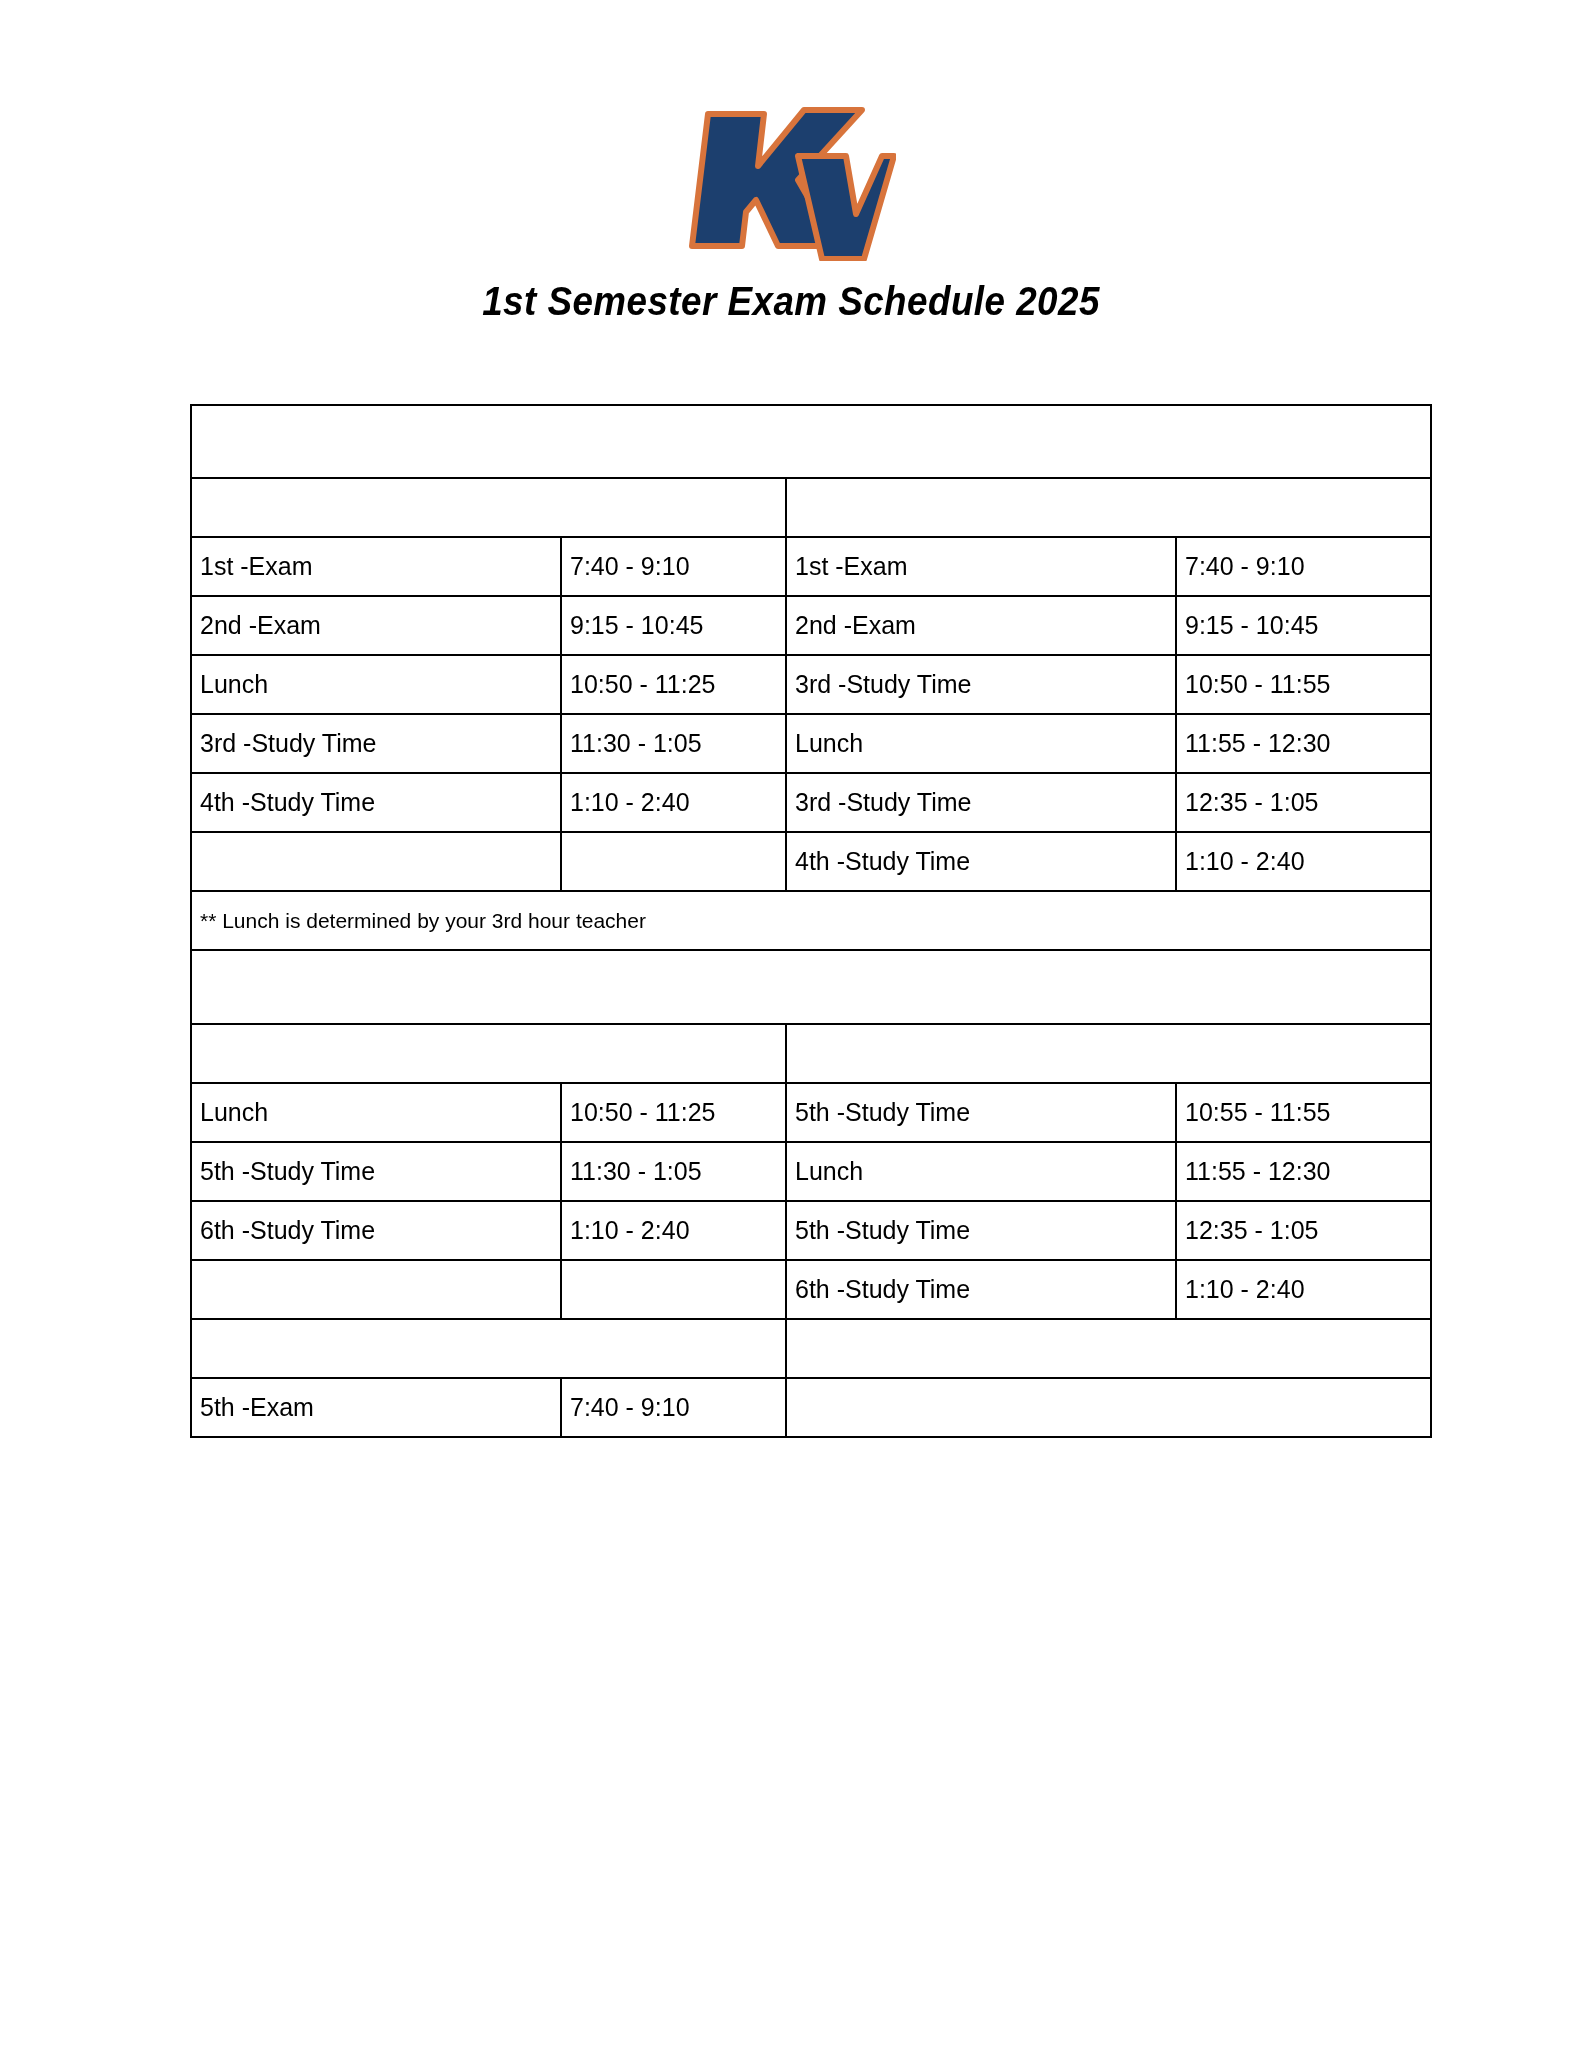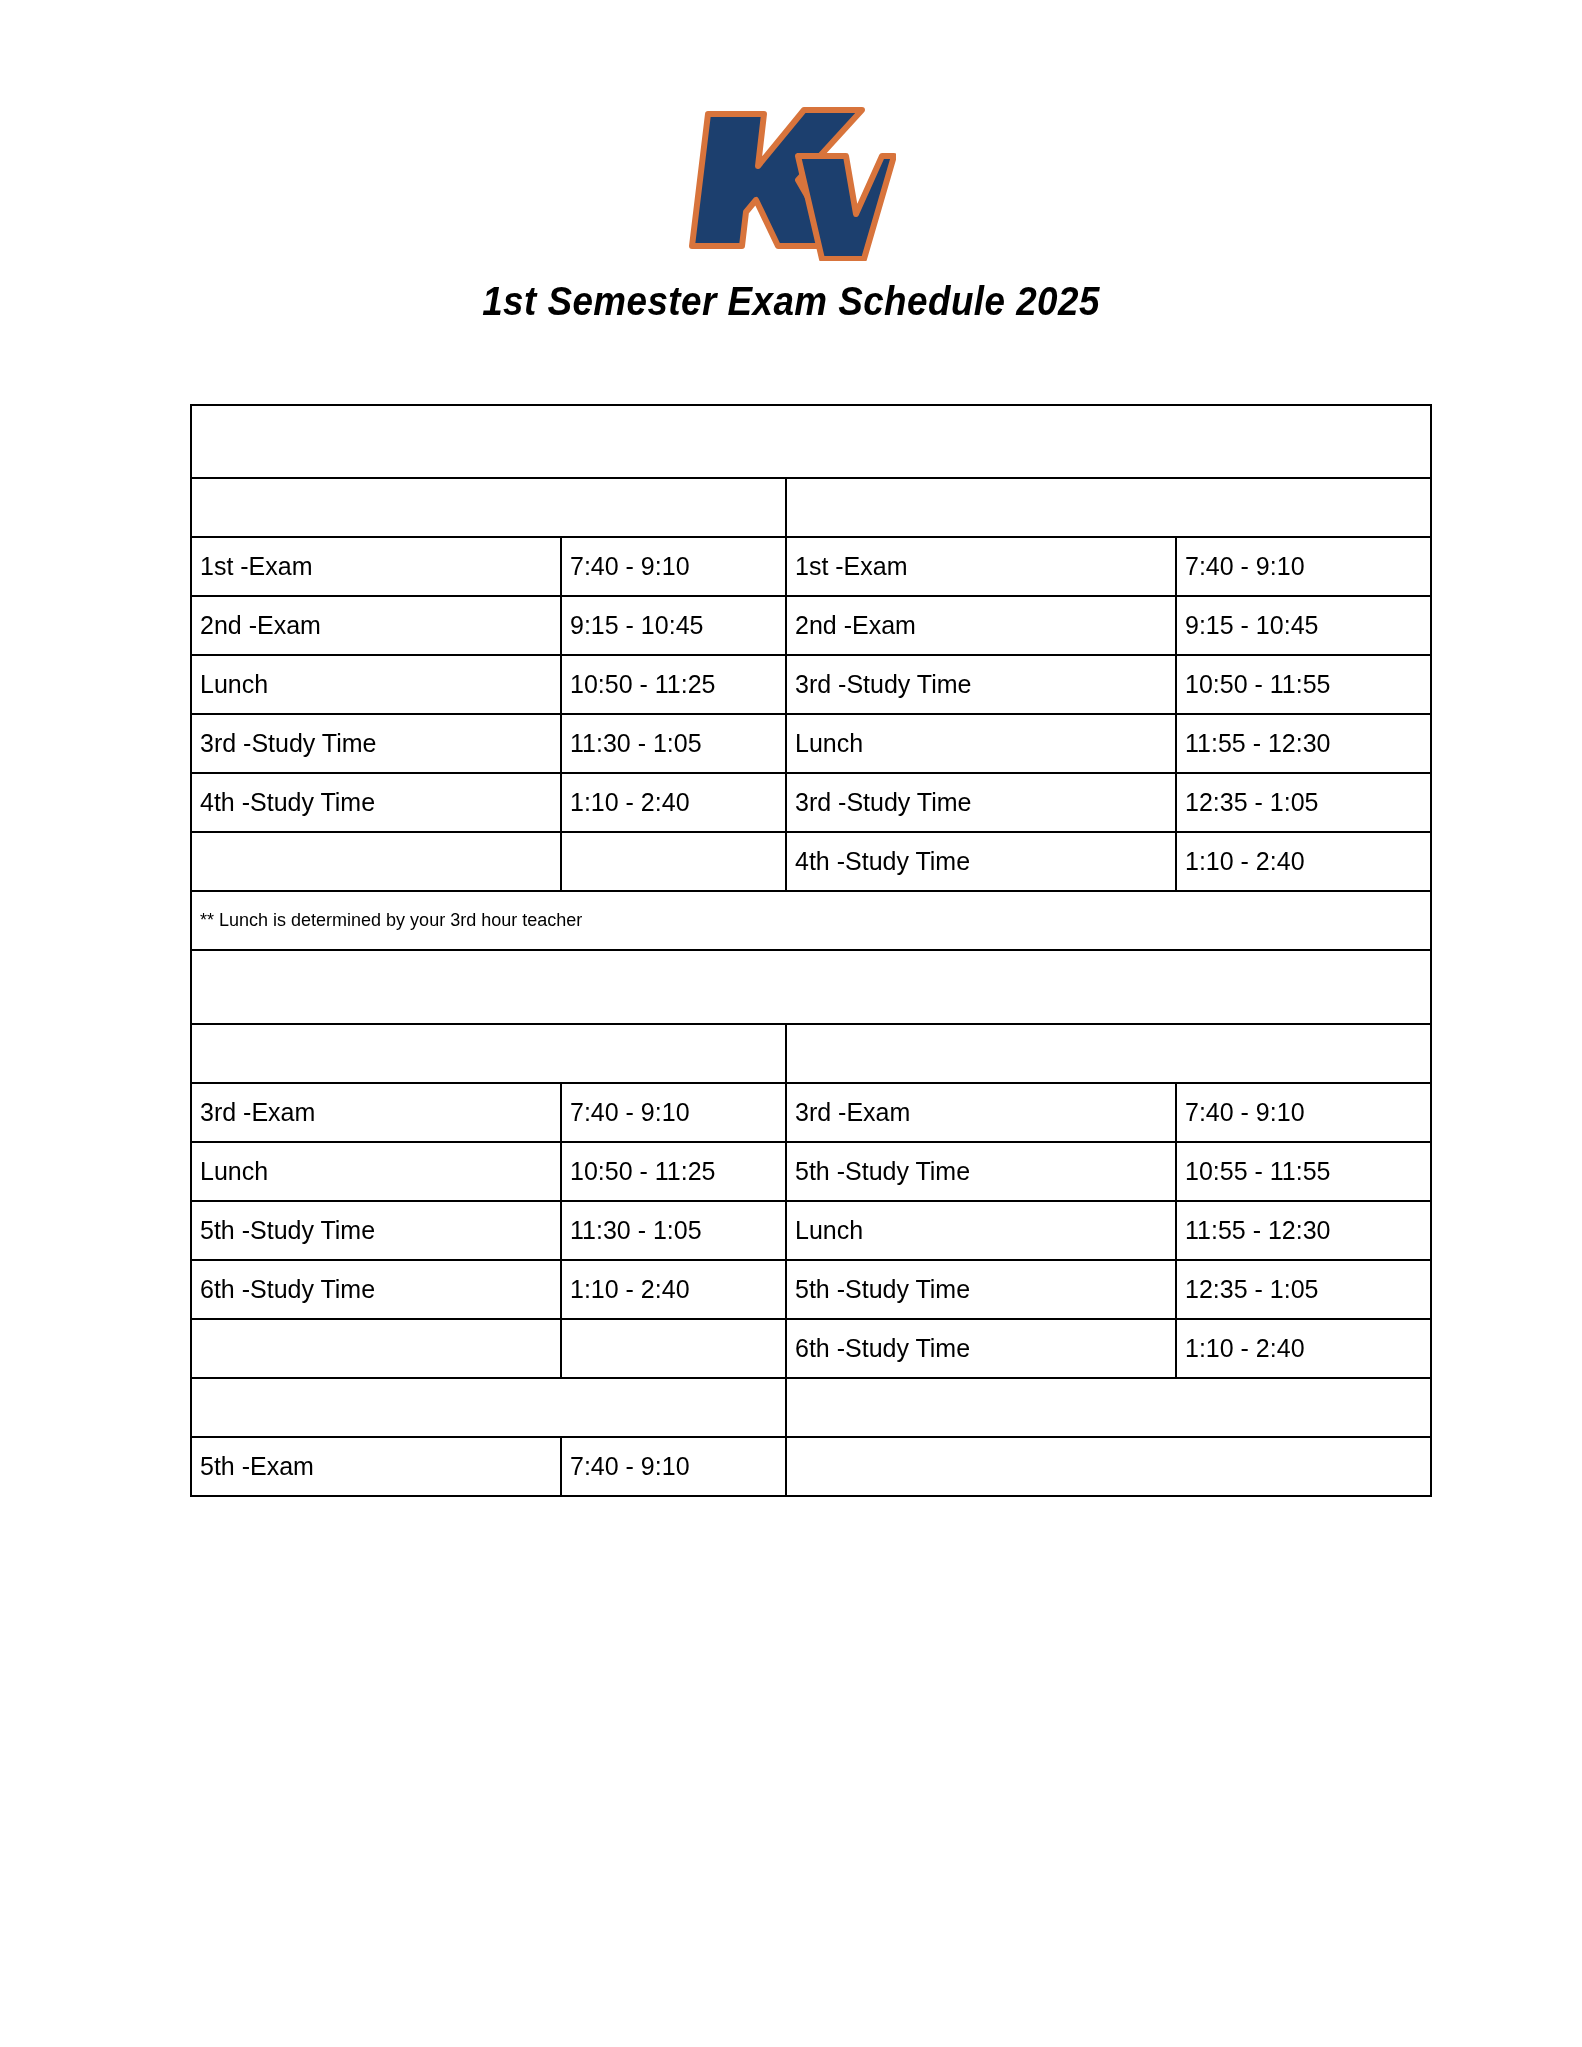--- a/index.html
+++ b/index.html
@@ -87,21 +87,21 @@
     font-size: 27px;
     padding-bottom: 4px;
     vertical-align: bottom;
   }
 
   td.gray { background: #bfbfbf; }
   td.blank { background: #ffffff; }
 
   td.note {
     height: 72px;
-    font-size: 18px;
+    font-size: 21px;
     vertical-align: bottom;
     padding-bottom: 6px;
     padding-left: 6px;
   }
 
   td.fri-head {
     background: #000000;
     color: #ffffff;
     text-align: center;
     border-color: #000000;
@@ -209,26 +209,20 @@
           <span class="dayname">Thursday</span>
           <span class="daydate">12/18/2025</span>
         </td>
       </tr>
       <tr>
         <td class="lunchlabel" colspan="2">(1st Lunch)</td>
         <td class="lunchlabel" colspan="2">(2nd Lunch)</td>
       </tr>
 
       <tr>
-        <td>3rd -Exam</td>
-        <td>7:40 - 9:10</td>
-        <td class="gray">3rd -Exam</td>
-        <td class="gray">7:40 - 9:10</td>
-      </tr>
-      <tr>
         <td>Lunch</td>
         <td>10:50 - 11:25</td>
         <td class="gray">5th -Study Time</td>
         <td class="gray">10:55 - 11:55</td>
       </tr>
       <tr>
         <td>5th -Study Time</td>
         <td>11:30 - 1:05</td>
         <td class="gray">Lunch</td>
         <td class="gray">11:55 - 12:30</td>

